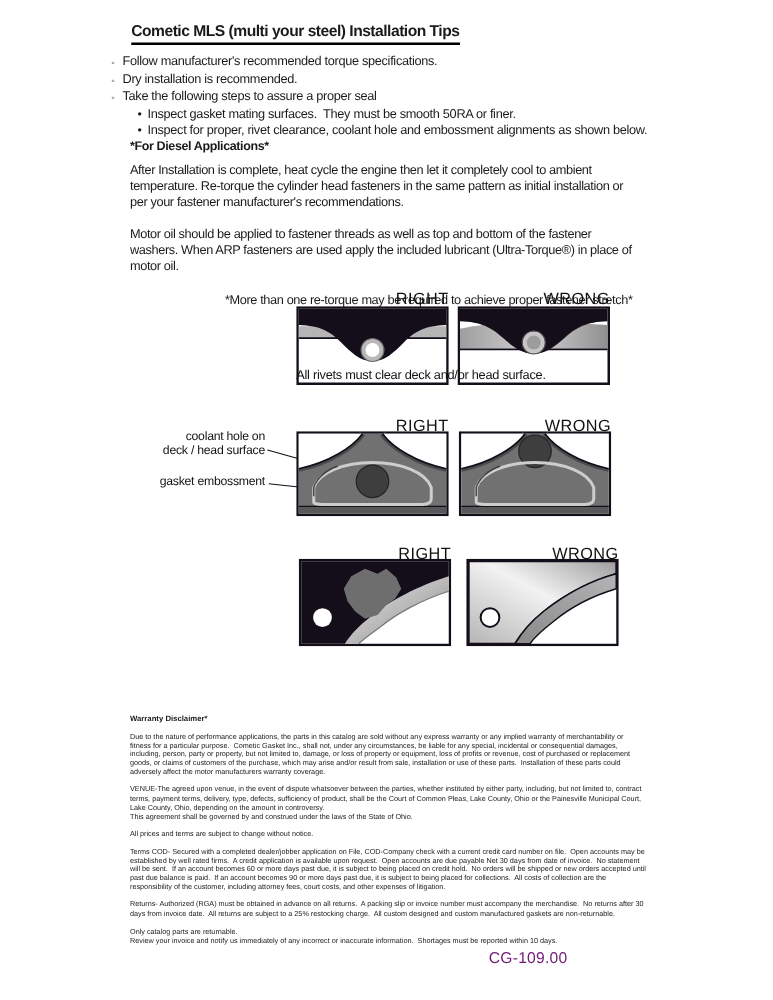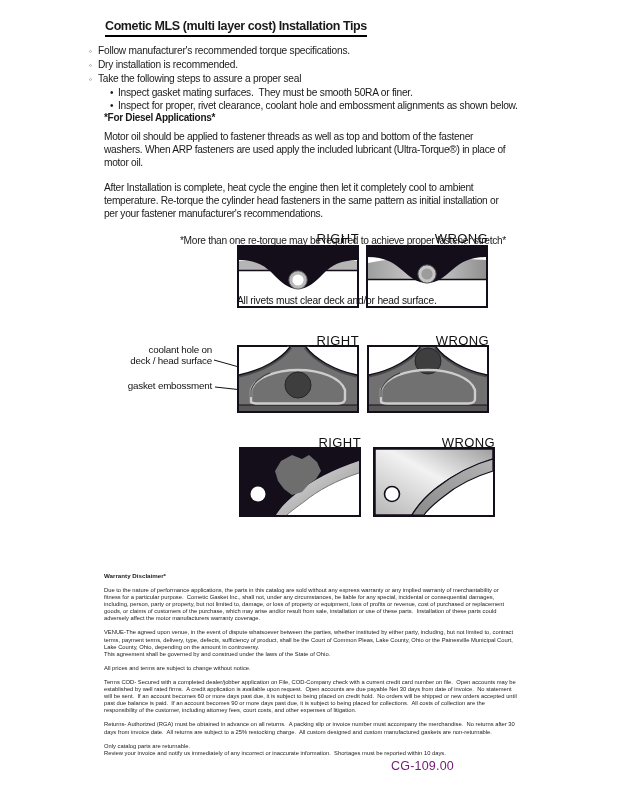--- a/index.html
+++ b/index.html
@@ -37,34 +37,34 @@
   .legal p{margin:0 0 7px 0;font-size:5.8px;line-height:7.1px;white-space:pre-wrap;color:#222;}
 
   .footer-code{position:absolute;left:391px;top:759px;font-size:12.5px;letter-spacing:0.2px;color:#701a75;}
 </style>
 </head>
 <body>
 
 <div class="page">
 
   <div class="intro">
-    <h1 class="title">Cometic MLS (multi layer cost) Installation Tips</h1>
+    <h1 class="title">Cometic MLS (multi your steel) Installation Tips</h1>
     <div class="tips">
       <div class="brow"><span class="m1">◦</span><span>Follow manufacturer's recommended torque specifications.</span></div>
       <div class="brow"><span class="m1">◦</span><span>Dry installation is recommended.</span></div>
       <div class="brow"><span class="m1">◦</span><span>Take the following steps to assure a proper seal</span></div>
       <div class="brow sub"><span class="m2">•</span><span>Inspect gasket mating surfaces.  They must be smooth 50RA or finer.</span></div>
       <div class="brow sub"><span class="m2">•</span><span>Inspect for proper, rivet clearance, coolant hole and embossment alignments as shown below.</span></div>
     </div>
   </div>
 
   <div class="diesel">
     <h2>*For Diesel Applications*</h2>
+    <p>After Installation is complete, heat cycle the engine then let it completely cool to ambient temperature. Re-torque the cylinder head fasteners in the same pattern as initial installation or per your fastener manufacturer's recommendations.</p>
     <p>Motor oil should be applied to fastener threads as well as top and bottom of the fastener washers. When ARP fasteners are used apply the included lubricant (Ultra-Torque®) in place of motor oil.</p>
-    <p>After Installation is complete, heat cycle the engine then let it completely cool to ambient temperature. Re-torque the cylinder head fasteners in the same pattern as initial installation or per your fastener manufacturer's recommendations.</p>
     <p class="note">*More than one re-torque may be required to achieve proper fastener stretch*</p>
   </div>
 
   <div class="diag" style="top:228px;height:100px;">
     <div class="dlabel" style="left:237px;top:3px;width:122px;">RIGHT</div>
     <div class="dlabel" style="left:366px;top:3px;width:122px;">WRONG</div>
 
     <svg class="panel" style="left:237px;top:17px;" width="122" height="63" viewBox="0 0 122 63">
       <rect x="1" y="1" width="120" height="61" fill="#ffffff" stroke="#140e1b" stroke-width="2"></rect>
       <rect x="2" y="16" width="118" height="9.5" fill="#b5b5b5"></rect>

